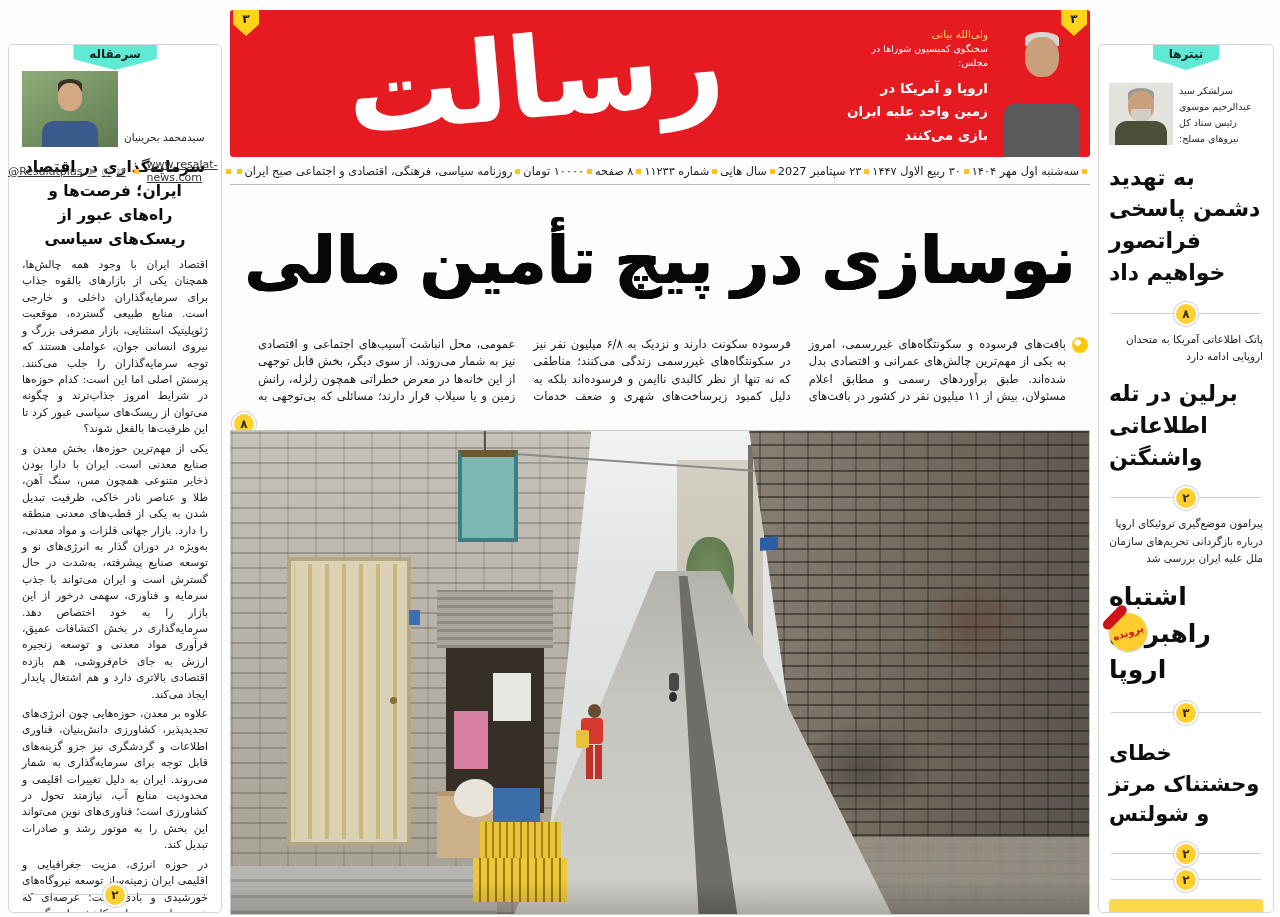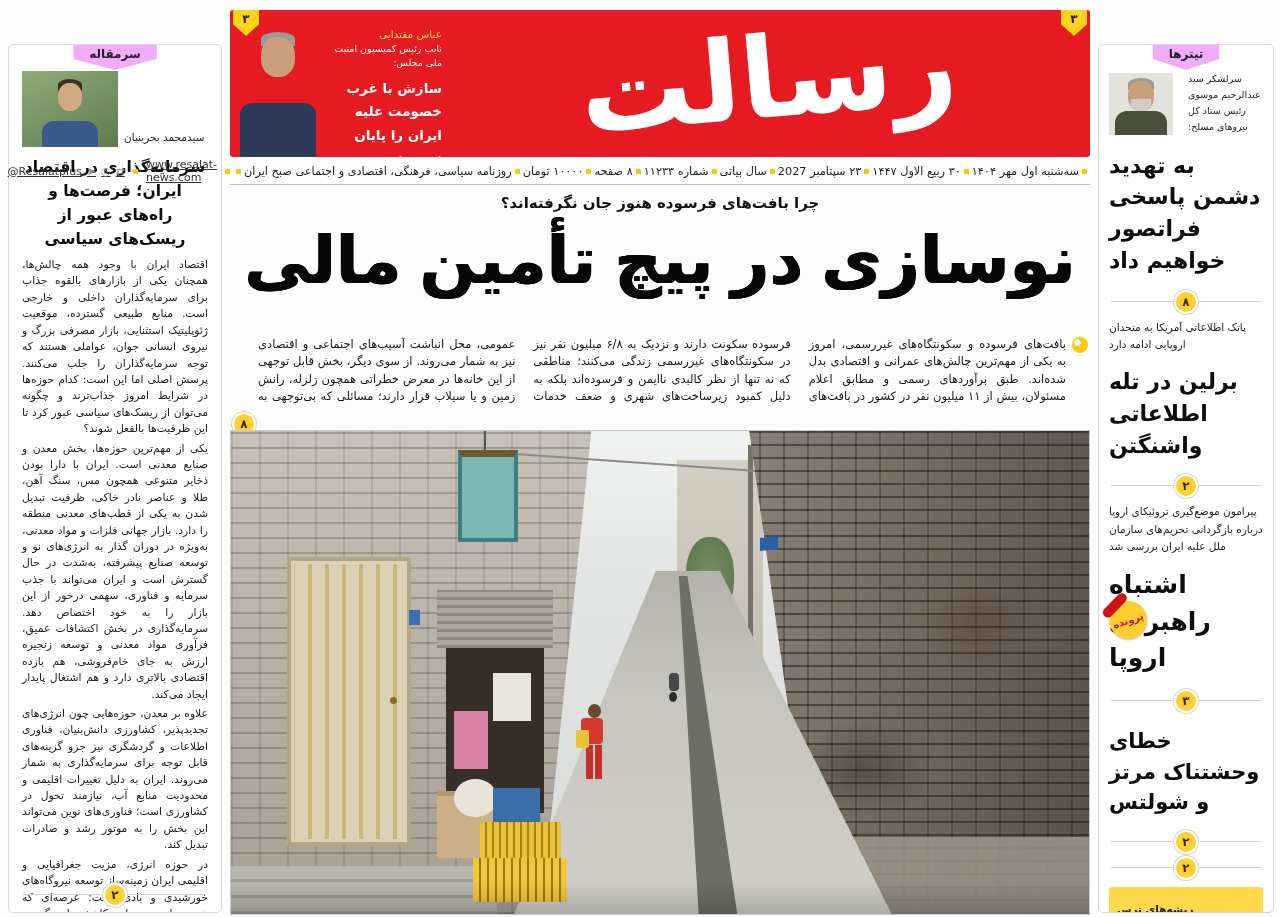--- a/index.html
+++ b/index.html
@@ -15,41 +15,41 @@
     background:#ffd030; border:2px solid #fff; box-shadow:0 0 0 1px #d2d2d2;
     display:flex; align-items:center; justify-content:center;
     font-size:12px; font-weight:bold; color:#3a2c00;
   }
   .sep { position:relative; height:26px; }
   .sep::before { content:""; position:absolute; left:2px; right:2px; top:12px; border-top:1px solid #cfcfcf; }
   .sep .pgc { position:absolute; left:50%; transform:translateX(-50%); top:1px; }
   .sq { display:inline-block; width:5px; height:5px; background:#ffc60a; margin:0 3px; flex:0 0 auto; }
   .tab {
     position:absolute; top:-1px; left:50%; transform:translateX(-50%);
-    background:#f0abfc; color:#222; font-size:12px; font-weight:bold;
+    background:#5eead4; color:#222; font-size:12px; font-weight:bold;
     padding:3px 16px 9px; clip-path:polygon(0 0,100% 0,100% 58%,50% 100%,0 58%);
     z-index:4; white-space:nowrap;
   }
   .col-box {
     position:absolute; top:44px; bottom:4px; background:#fff;
     border:1px solid #d8d8d8; border-radius:5px;
   }
 
   
   #headlines-col { right:6px; width:176px; padding:22px 10px 8px; overflow:hidden; }
   #editorial-col { left:8px; width:214px; padding:24px 13px 34px; overflow:hidden; }
 
-  .h-kicker { font-size:10.5px; line-height:1.65; text-align:left; color:#222; margin:4px 0 2px; }
+  .h-kicker { font-size:10.5px; line-height:1.65; text-align:right; color:#222; margin:4px 0 2px; }
   .h-title  { text-align:left; font-weight:bold; color:#0d0d0d; line-height:1.45; margin:12px 0; }
   .t-xl { font-size:22px; }
   .t-xxl{ font-size:25px; }
   .t-lg { font-size:21px; }
   .t-md { font-size:16.5px; }
 
-  .hl-row { display:flex; gap:15px; align-items:center; margin-top:4px; }
+  .hl-row { display:flex; gap:6px; align-items:flex-start; margin-top:16px; }
   .hl-cap { flex:1; font-size:9.5px; line-height:1.7; text-align:left; color:#222; padding-bottom:2px; }
   .portrait-sm { width:64px; height:62px; background:#e4e2dd; position:relative; overflow:hidden; flex:0 0 auto; }
   .p-head { position:absolute; left:50%; transform:translateX(-50%); top:8px; width:26px; height:30px; border-radius:45%; background:#c9a07b; }
   .p-hair { position:absolute; left:50%; transform:translateX(-50%); top:5px; width:26px; height:12px; border-radius:50% 50% 0 0; background:#9a9a96; }
   .p-beard{ position:absolute; left:50%; transform:translateX(-50%); top:26px; width:20px; height:12px; border-radius:0 0 45% 45%; background:#cfcdc6; }
   .p-torso{ position:absolute; left:50%; transform:translateX(-50%); bottom:-4px; width:52px; height:28px; border-radius:12px 12px 0 0; background:#4a4f38; }
 
   .badge-parvandeh {
     position:absolute; left:0; top:34px; width:38px; height:38px; border-radius:50%;
     background:#ffce2e; color:#d01218; font-size:10px; font-weight:bold;
@@ -291,49 +291,49 @@
     <span class="pgc">۲</span>
   </div>
 </aside>
 
 <main id="center">
 
   <header class="red-band">
     <div class="corner-badge cb-right">۳</div>
     <div class="corner-badge cb-left">۳</div>
 
-
-    <div class="logo-wrap">
-      <span class="logo-text">رسالت</span>
-    </div>
-
-    <section class="quote-box qb-left">
-      <div class="q-text">
-        <div class="q-name">عباس مقتدایی</div>
-        <div class="q-role">نایب رئیس کمیسیون امنیت ملی مجلس:</div>
-        <div class="q-quote">سازش با غرب خصومت علیه ایران را پایان نمی‌دهد</div>
-      </div>
-      <div class="portrait-red suit-navy">
+    <section class="quote-box qb-right">
+      <div class="portrait-red suit-gray hair-white">
         <span class="p-hair"></span>
         <span class="p-head"></span>
         <span class="p-torso"></span>
       </div>
+      <div class="q-text">
+        <div class="q-name">ولی‌الله بیاتی</div>
+        <div class="q-role">سخنگوی کمیسیون شوراها در مجلس:</div>
+        <div class="q-quote">اروپا و آمریکا در زمین واحد علیه ایران بازی می‌کنند</div>
+      </div>
     </section>
+
+    <div class="logo-wrap">
+      <span class="logo-text">رسالت</span>
+    </div>
+
   </header>
 
   <div class="dateline">
     <div class="dl-dates">
       <span class="sq"></span>
       <span>سه‌شنبه اول مهر ۱۴۰۴</span>
       <span class="sq"></span>
       <span>۳۰ ربیع الاول ۱۴۴۷</span>
       <span class="sq"></span>
       <span>۲۳ سپتامبر 2027</span>
       <span class="sq"></span>
-      <span>سال بیاتی</span>
+      <span>سال هایی</span>
       <span class="sq"></span>
       <span>شماره ۱۱۲۳۳</span>
       <span class="sq"></span>
       <span>۸ صفحه</span>
       <span class="sq"></span>
       <span>۱۰۰۰۰ تومان</span>
       <span class="sq"></span>
       <span>روزنامه سیاسی، فرهنگی، اقتصادی و اجتماعی صبح ایران</span>
       <span class="sq"></span>
     </div>
@@ -341,21 +341,20 @@
       <span>@Resalatplus</span>
       <span class="soc">➤</span>
       <span class="soc">◎</span>
       <span class="soc">⇄</span>
       <span class="sq"></span>
       <span>www.resalat-news.com</span>
       <span class="sq"></span>
     </div>
   </div>
 
-  <div class="kicker">چرا بافت‌های فرسوده هنوز جان نگرفته‌اند؟</div>
   <h1 class="main-headline">نوسازی در پیچ تأمین مالی</h1>
 
   <div class="lead-wrap">
     <span class="lead-bullet"></span>
     <div class="lead">بافت‌های فرسوده و سکونتگاه‌های غیررسمی، امروز به یکی از مهم‌ترین چالش‌های عمرانی و اقتصادی بدل شده‌اند. طبق برآوردهای رسمی و مطابق اعلام مسئولان، بیش از ۱۱ میلیون نفر در کشور در بافت‌های فرسوده سکونت دارند و نزدیک به ۶/۸ میلیون نفر نیز در سکونتگاه‌های غیررسمی زندگی می‌کنند؛ مناطقی که نه تنها از نظر کالبدی ناایمن و فرسوده‌اند بلکه به دلیل کمبود زیرساخت‌های شهری و ضعف خدمات عمومی، محل انباشت آسیب‌های اجتماعی و اقتصادی نیز به شمار می‌روند. از سوی دیگر، بخش قابل توجهی از این خانه‌ها در معرض خطراتی همچون زلزله، رانش زمین و یا سیلاب قرار دارند؛ مسائلی که بی‌توجهی به آن‌ها می‌تواند پیامدهای جبران‌ناپذیری برای جامعه و اقتصاد در پی داشته باشد. در چنین شرایطی، تسریع فرآیند نوسازی بافت‌های فرسوده و بازآفرینی شهری نه تنها یک ضرورت عمرانی بلکه ضرورتی راهبردی محسوب می‌شود.</div>
     <span class="pgc">۸</span>
   </div>
 
   <figure class="photo">
     <div class="wall-left"></div>

